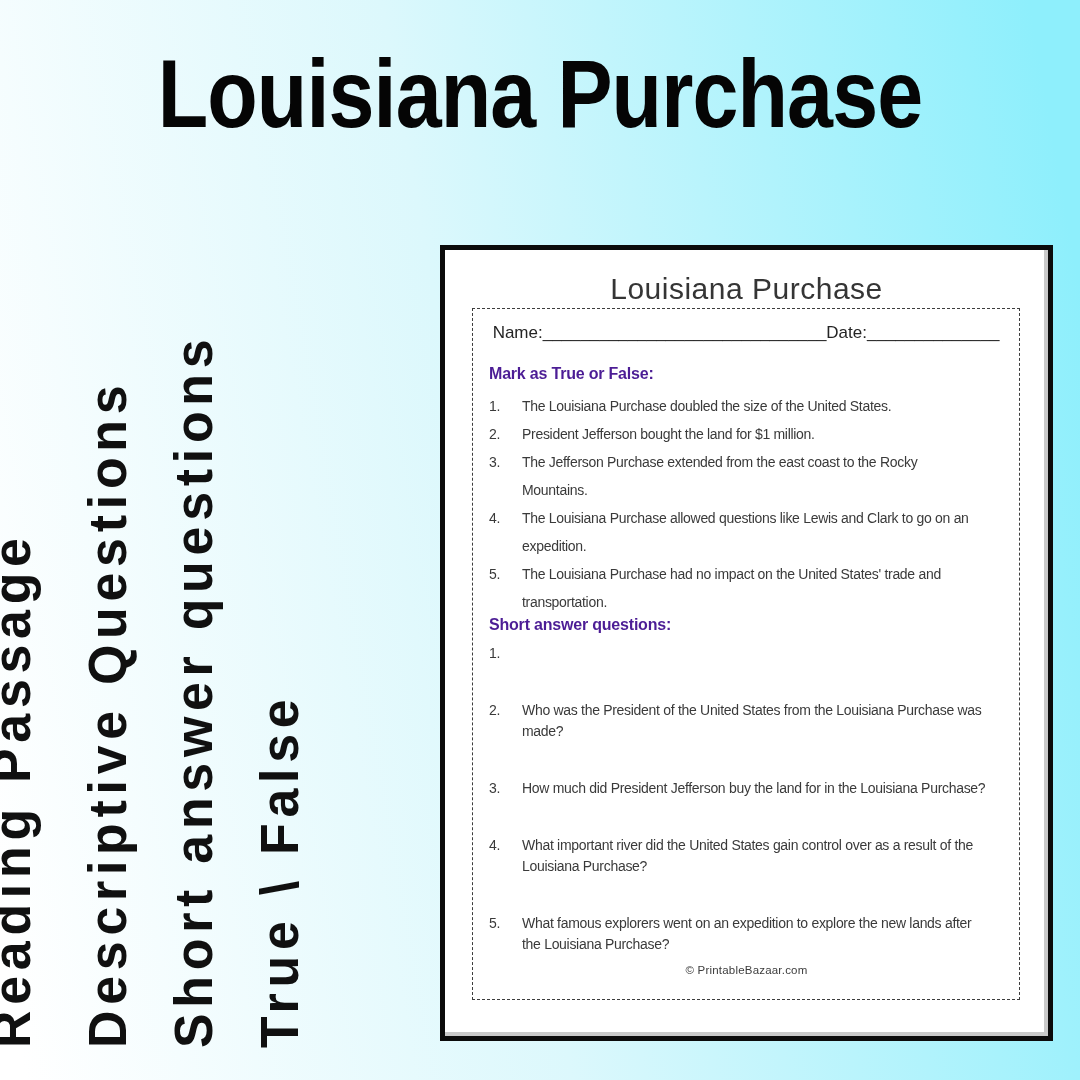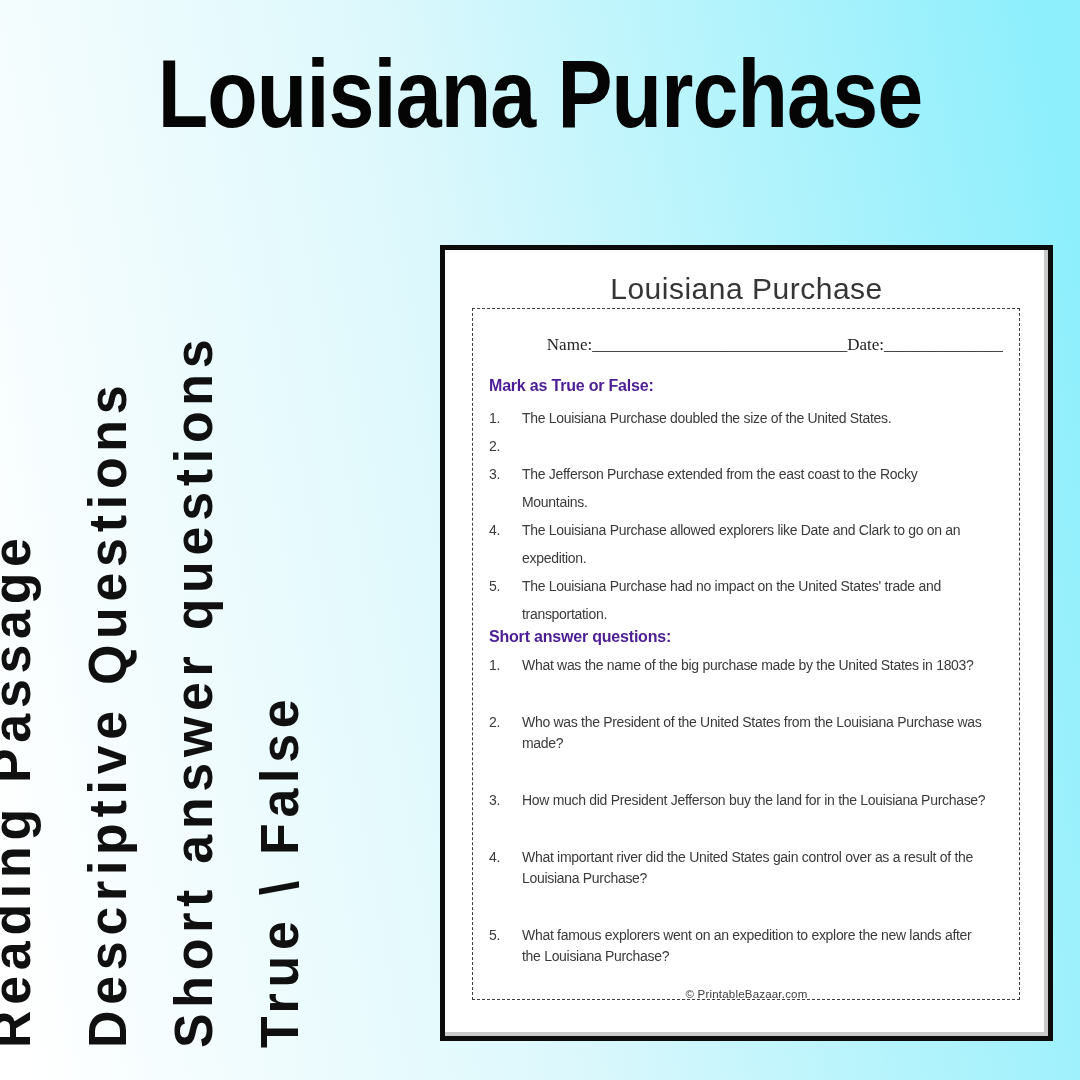--- a/index.html
+++ b/index.html
@@ -68,48 +68,47 @@
     position: absolute;
     left: 27px; top: 58px;
     width: 548px; height: 692px;
     box-sizing: border-box;
     border: 1.5px dashed #3d3d3d;
     padding: 14px 16px 0 16px;
   }
 
   .name-date {
     display: flex;
-    justify-content: flex-end;
+    justify-content: center;
     font-size: 17px;
     color: #242424;
-    margin: 12px 0 22px 0;
+    margin: 0 0 22px 0;
     white-space: nowrap;
     overflow: hidden;
-    font-family: Liberation Serif, serif;
   }
   .section-heading {
     font-size: 16px;
     font-weight: 700;
     color: #4c1d95;
     margin-bottom: 9px;
     letter-spacing: -0.2px;
   }
   .sa-heading-wrap { }
 
   .q-item { display: flex; font-size: 14px; color: #3a3a3a; letter-spacing: -0.3px; }
   .q-num  { width: 33px; flex-shrink: 0; }
   .q-text { white-space: pre; }
 
   .tf-list .q-item { line-height: 28px; }
   .sa-list .q-item { line-height: 21px; margin-bottom: 36px; }
   .sa-list .q-item:last-child { margin-bottom: 0; }
 
   .page-footer {
     position: absolute;
-    top: 738px; left: 0;
+    top: 714px; left: 0;
     width: 100%;
     text-align: center;
     font-size: 11.5px;
     color: #3c3c3c;
     letter-spacing: 0.2px;
   }
 </style>
 </head>
 <body>
 
@@ -136,46 +135,46 @@
 
     <div class="section-heading">Mark as True or False:</div>
 
     <div class="tf-list">
       <div class="q-item">
         <span class="q-num">1.</span>
         <span class="q-text">The Louisiana Purchase doubled the size of the United States.</span>
       </div>
       <div class="q-item">
         <span class="q-num">2.</span>
+        <span class="q-text">President Jefferson bought the land for $1 million.</span>
       </div>
       <div class="q-item">
         <span class="q-num">3.</span>
         <span class="q-text">The Jefferson Purchase extended from the east coast to the Rocky
 Mountains.</span>
       </div>
       <div class="q-item">
         <span class="q-num">4.</span>
-        <span class="q-text">The Louisiana Purchase allowed explorers like Date and Clark to go on an
+        <span class="q-text">The Louisiana Purchase allowed questions like Lewis and Clark to go on an
 expedition.</span>
       </div>
       <div class="q-item">
         <span class="q-num">5.</span>
         <span class="q-text">The Louisiana Purchase had no impact on the United States' trade and
 transportation.</span>
       </div>
     </div>
 
     <div class="sa-heading-wrap">
       <div class="section-heading">Short answer questions:</div>
     </div>
 
     <div class="sa-list">
       <div class="q-item">
         <span class="q-num">1.</span>
-        <span class="q-text">What was the name of the big purchase made by the United States in 1803?</span>
       </div>
       <div class="q-item">
         <span class="q-num">2.</span>
         <span class="q-text">Who was the President of the United States from the Louisiana Purchase was
 made?</span>
       </div>
       <div class="q-item">
         <span class="q-num">3.</span>
         <span class="q-text">How much did President Jefferson buy the land for in the Louisiana Purchase?</span>
       </div>

